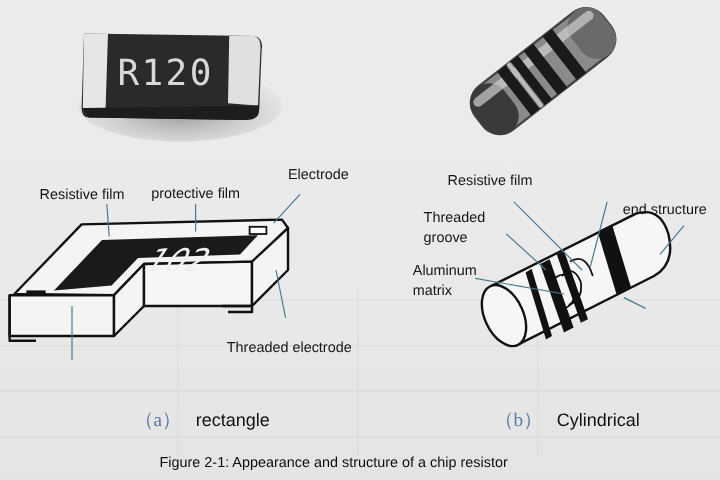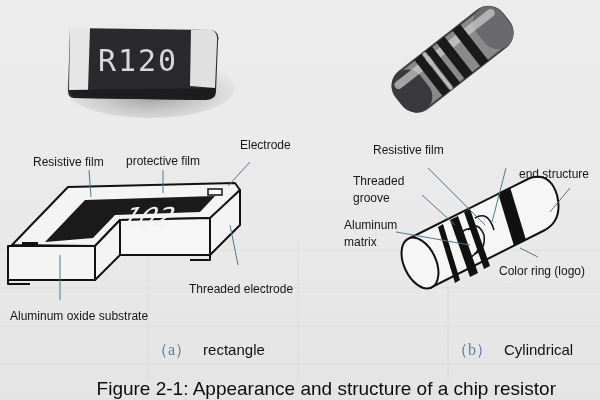--- a/index.html
+++ b/index.html
@@ -15,25 +15,25 @@
       background: linear-gradient(180deg, #ececec 0%, #e9e9e9 60%, #e4e4e4 100%);
     }
     .grid-ghost {
       position: absolute; left: 0; top: 240px; width: 600px; height: 140px;
       opacity: 0.35;
     }
     .label {
       position: absolute; font-size: 12px; white-space: nowrap; color: #151515;
       line-height: 16px;
     }
-    .sub-caption { position: absolute; font-size: 15px; color: #111; white-space: nowrap; margin-left: 40px; }
+    .sub-caption { position: absolute; font-size: 15px; color: #111; white-space: nowrap; }
     .sub-caption .paren { color: #5a7aa8; font-family: "Liberation Serif", serif; font-size: 16px; margin-right: 12px; }
     .figure-caption {
-      position: absolute; left: 0; width: 556px; top: 378px; text-align: right;
-      font-size: 19px; color: #0d0d0d;
+      position: absolute; left: 0; width: 556px; top: 378px; text-align: center;
+      font-size: 12px; color: #0d0d0d;
     }
     svg { position: absolute; overflow: visible; }
   </style>
 </head>
 <body>
 
 <div class="page">
 
   <svg class="grid-ghost" width="600" height="140" viewBox="0 0 600 140">
     <g stroke="#c8c8c8" stroke-width="1">
@@ -93,21 +93,20 @@
       <line x1="250" y1="2" x2="228" y2="26"></line>
       <line x1="230" y1="65" x2="238" y2="105"></line>
       <line x1="60" y1="95" x2="60" y2="140"></line>
     </g>
   </svg>
 
   <span class="label" style="left:33px;top:154px">Resistive film</span>
   <span class="label" style="left:126px;top:153px">protective film</span>
   <span class="label" style="left:240px;top:137px">Electrode</span>
   <span class="label" style="left:189px;top:281px">Threaded electrode</span>
-  <span class="label" style="left:10px;top:308px">Aluminum oxide substrate</span>
 
   <div class="sub-caption" style="left:112px;top:340px">
     <span class="paren">（a）</span><span>rectangle</span>
   </div>
 
   <svg style="left:370px;top:0" width="160" height="115" viewBox="0 0 160 115">
     <g transform="rotate(-38 80 60)">
       <rect x="15" y="38" width="135" height="46" rx="18" fill="#8a8a8c"></rect>
       <rect x="15" y="38" width="135" height="46" rx="18" fill="none" stroke="#444" stroke-width="2"></rect>
 
@@ -155,20 +154,19 @@
       <line x1="140" y1="88" x2="158" y2="97"></line>
     </g>
   </svg>
 
   <span class="label" style="left:373px;top:142px">Resistive film</span>
   <span class="label" style="left:519px;top:166px">end structure</span>
   <span class="label" style="left:353px;top:173px">Threaded</span>
   <span class="label" style="left:353px;top:190px">groove</span>
   <span class="label" style="left:344px;top:217px">Aluminum</span>
   <span class="label" style="left:344px;top:234px">matrix</span>
-  <span class="label" style="left:499px;top:263px">Color ring (logo)</span>
 
   <div class="sub-caption" style="left:412px;top:340px">
     <span class="paren">（b）</span><span>Cylindrical</span>
   </div>
 
   <div class="figure-caption">Figure 2-1: Appearance and structure of a chip resistor</div>
 </div>
 
 </body></html>

